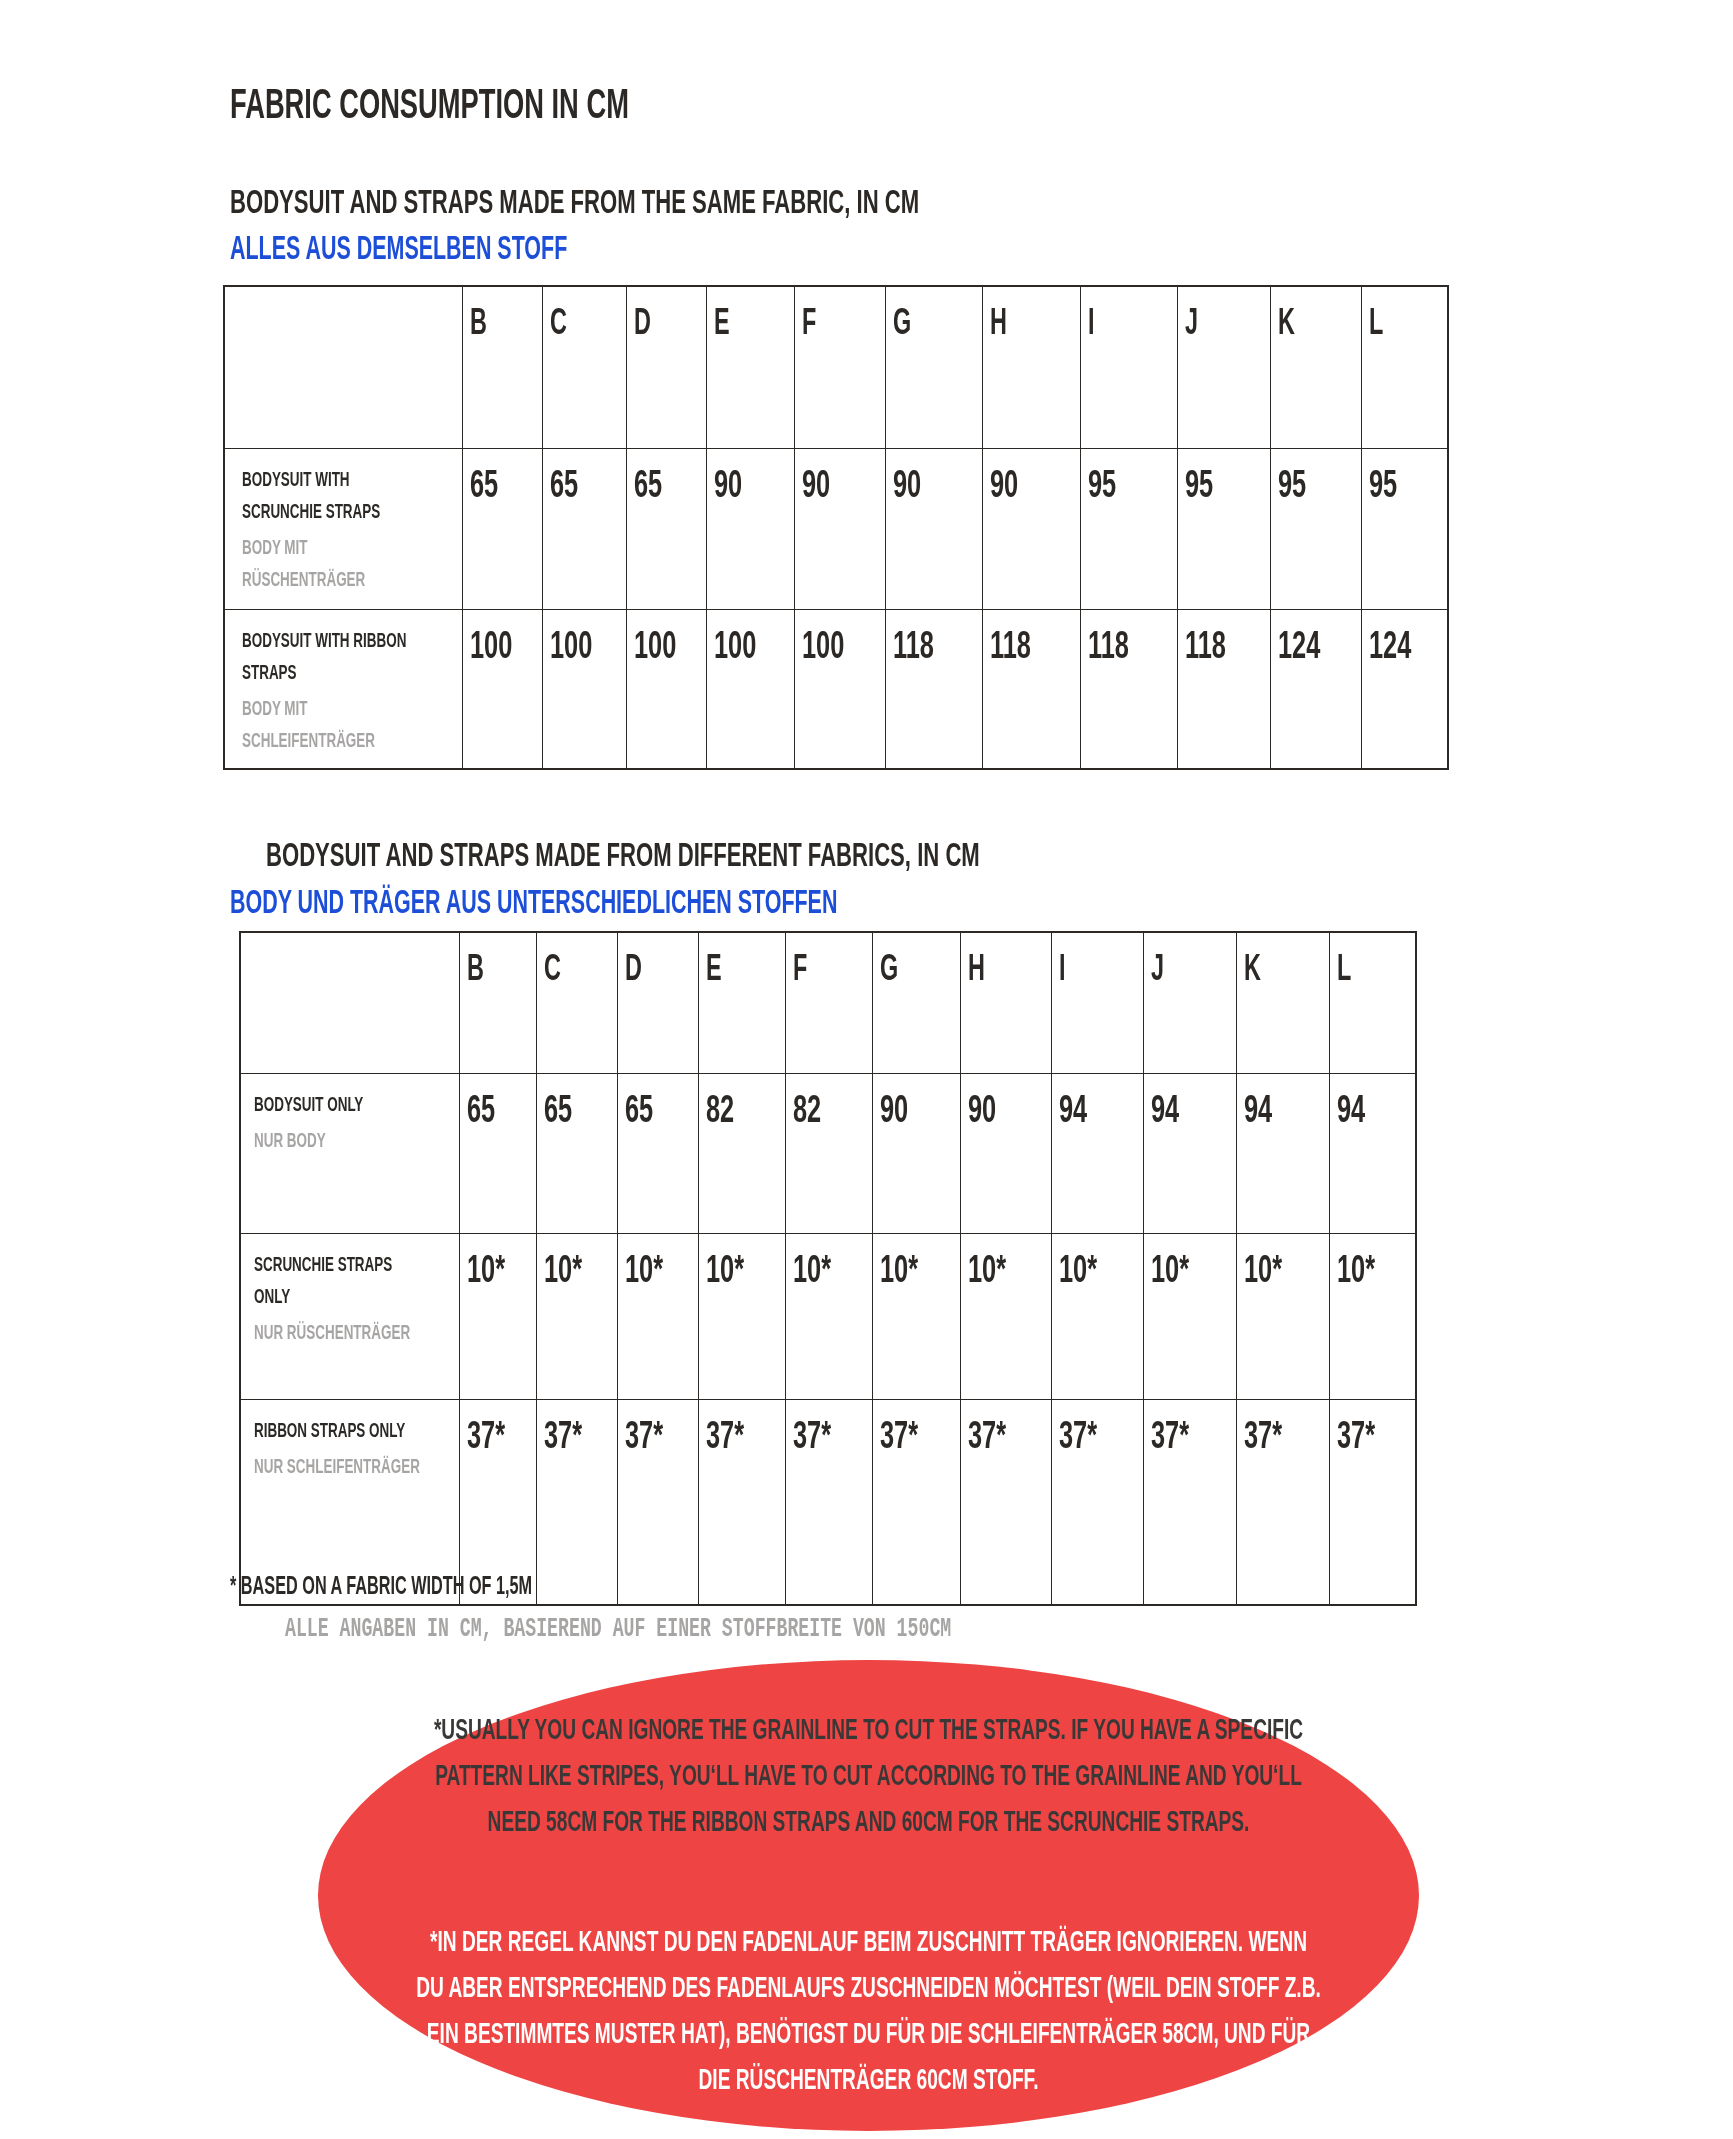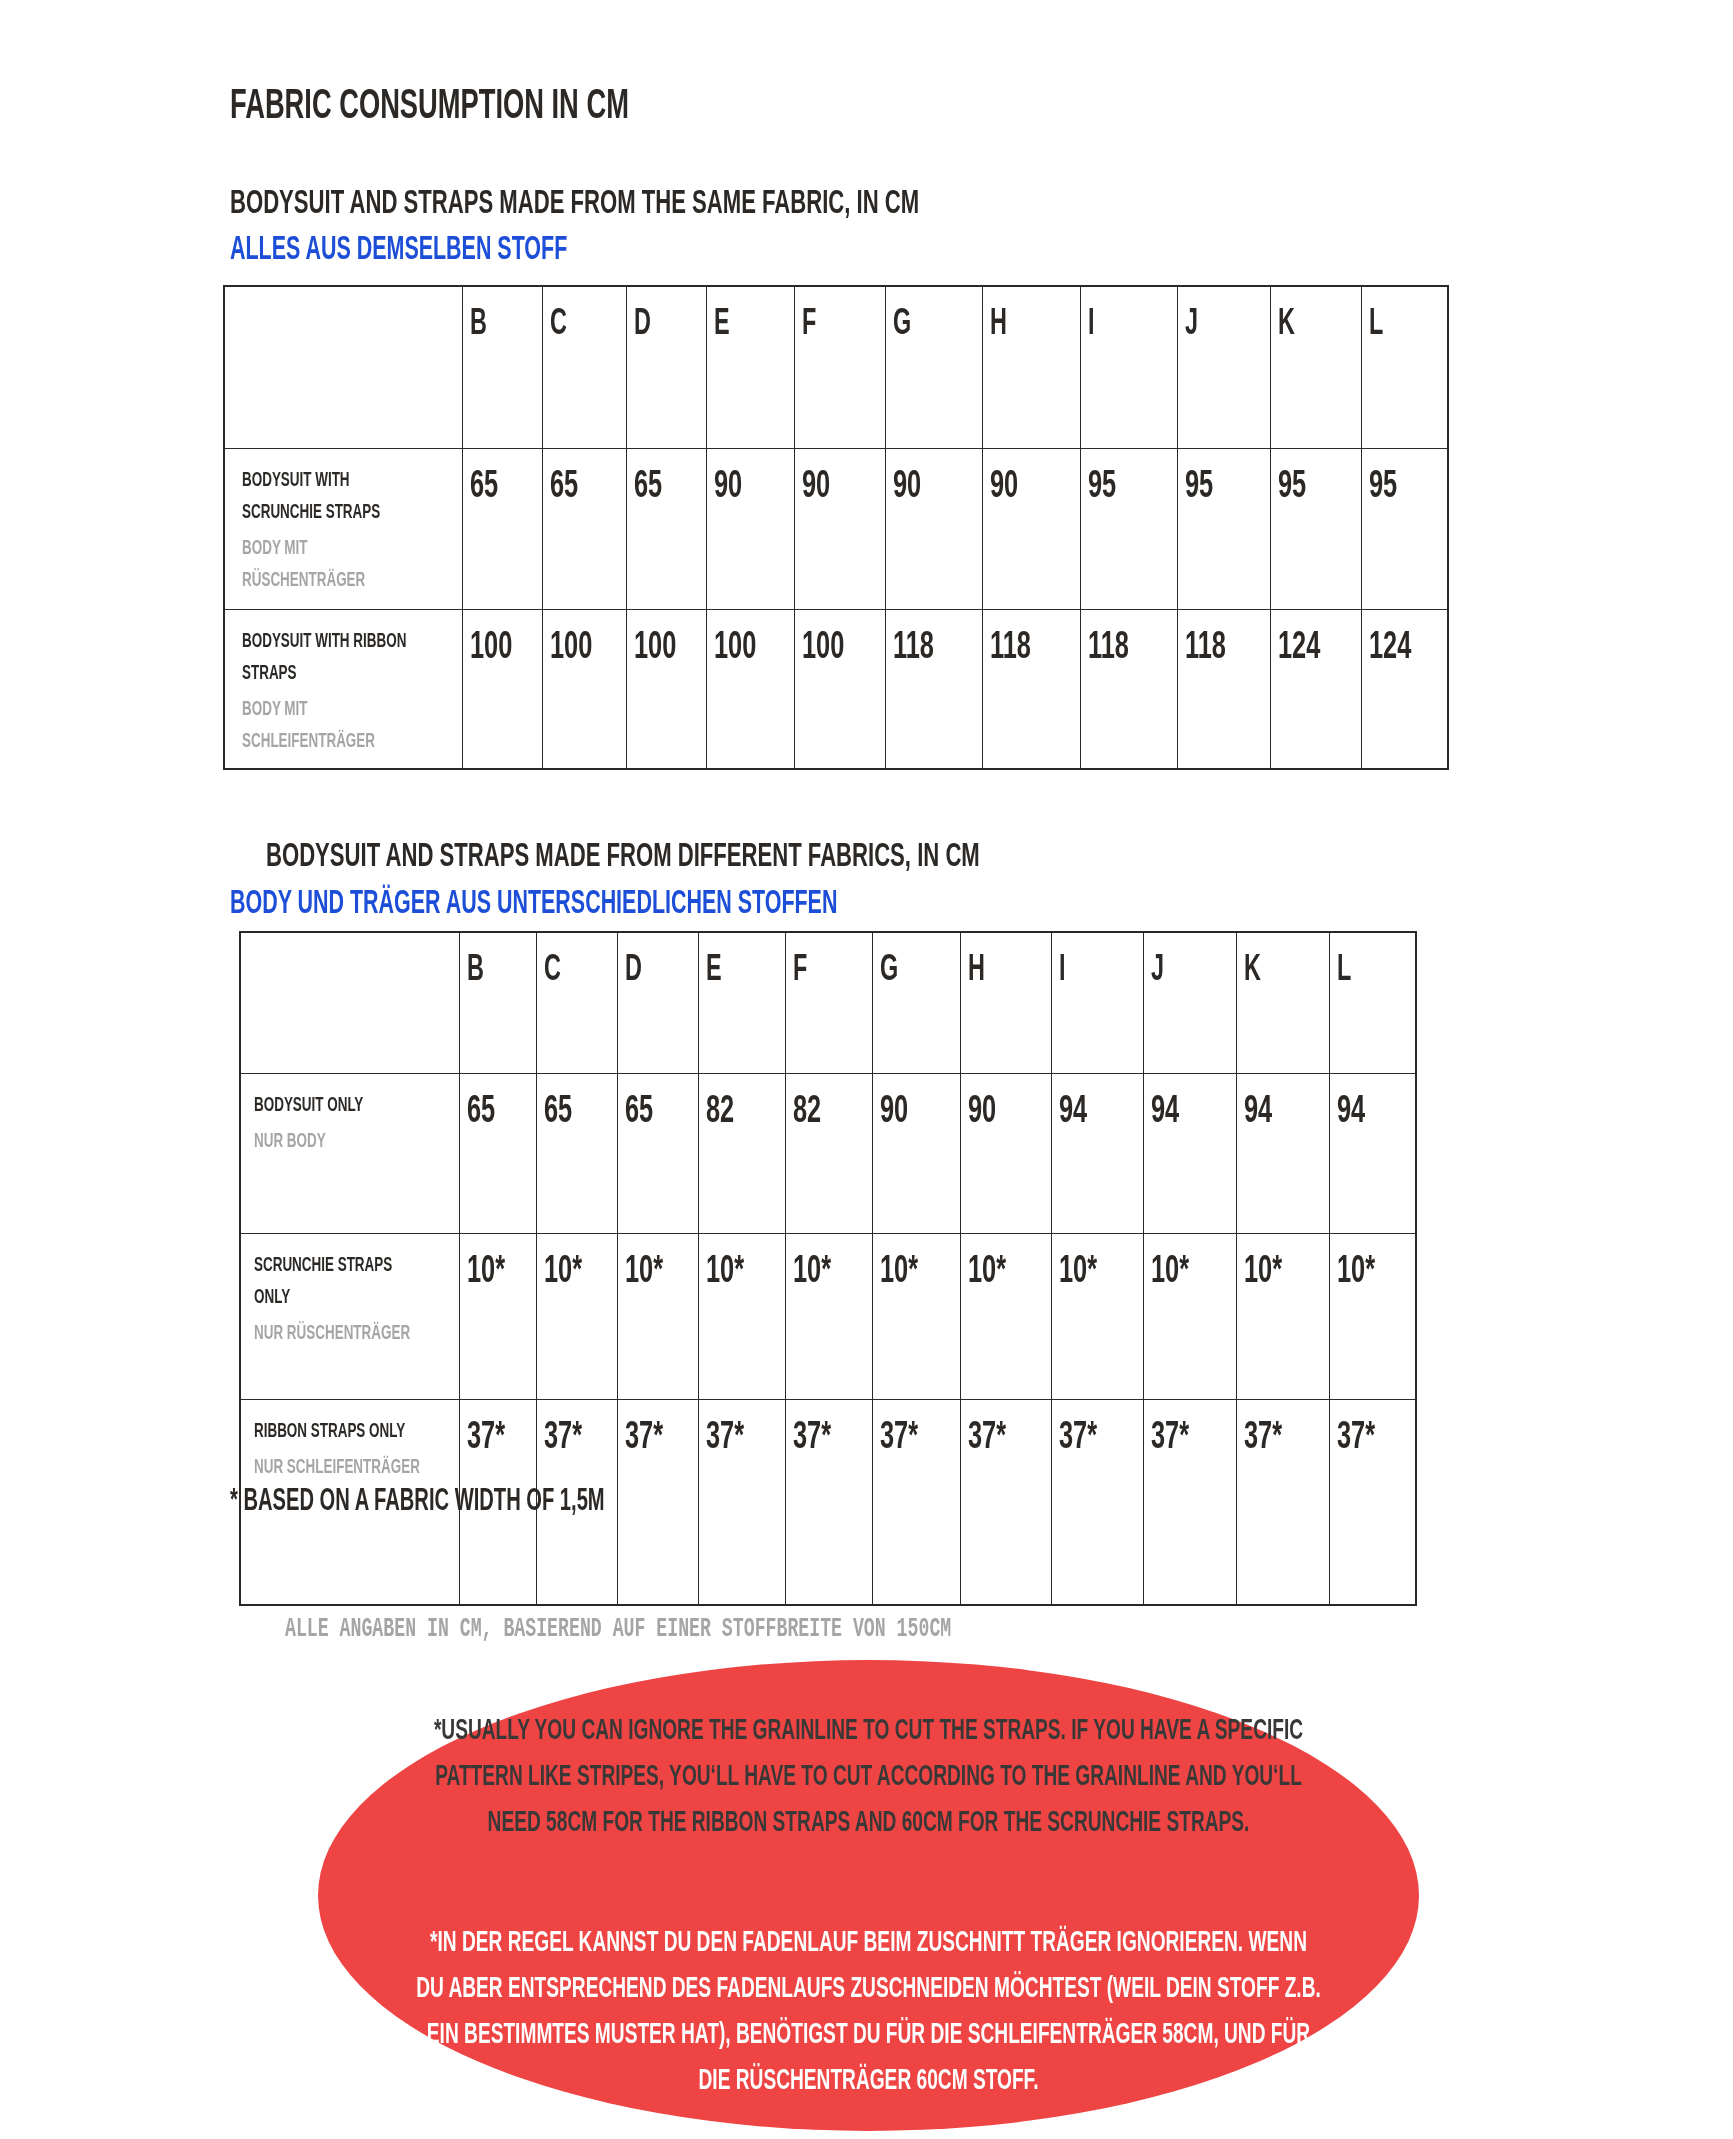--- a/index.html
+++ b/index.html
@@ -41,21 +41,21 @@
   .lbl-de { font-size:20.7px; line-height:32px; color:#a7a5a4; margin-top:4.3px; }
 
   #table1 tr.hdr  td { height:162px; }
   #table1 tr.r1 td { height:161px; }
   #table1 tr.r2 td { height:160px; }
   #table2 tr.hdr  td { height:141px; }
   #table2 tr.r1 td { height:160px; }
   #table2 tr.r2 td { height:166px; }
   #table2 tr.r3 td { height:206px; }
 
-  #footnote-en { left:230px; top:1482px; font-size:31px; }
+  #footnote-en { left:230px; top:1571px; font-size:25px; }
   #footnote-de { left:285px; top:1613px; font-size:28px; color:#a7a5a4;font-family:Liberation Mono, monospace; }
 
   #ellipse {
     left:318px; top:1660px; width:1101px; height:471px;
     background:#ef4444; border-radius:50%;
   }
   #note-en { position:absolute; left:50%; top:46px;  width:1569px; margin-left:-785px;
              font-size:29px; line-height:46px; color:#3a3836; }
   #note-de { position:absolute; left:50%; top:258px; width:1569px; margin-left:-785px;
              font-size:29px; line-height:46px; color:#fefefe; }

